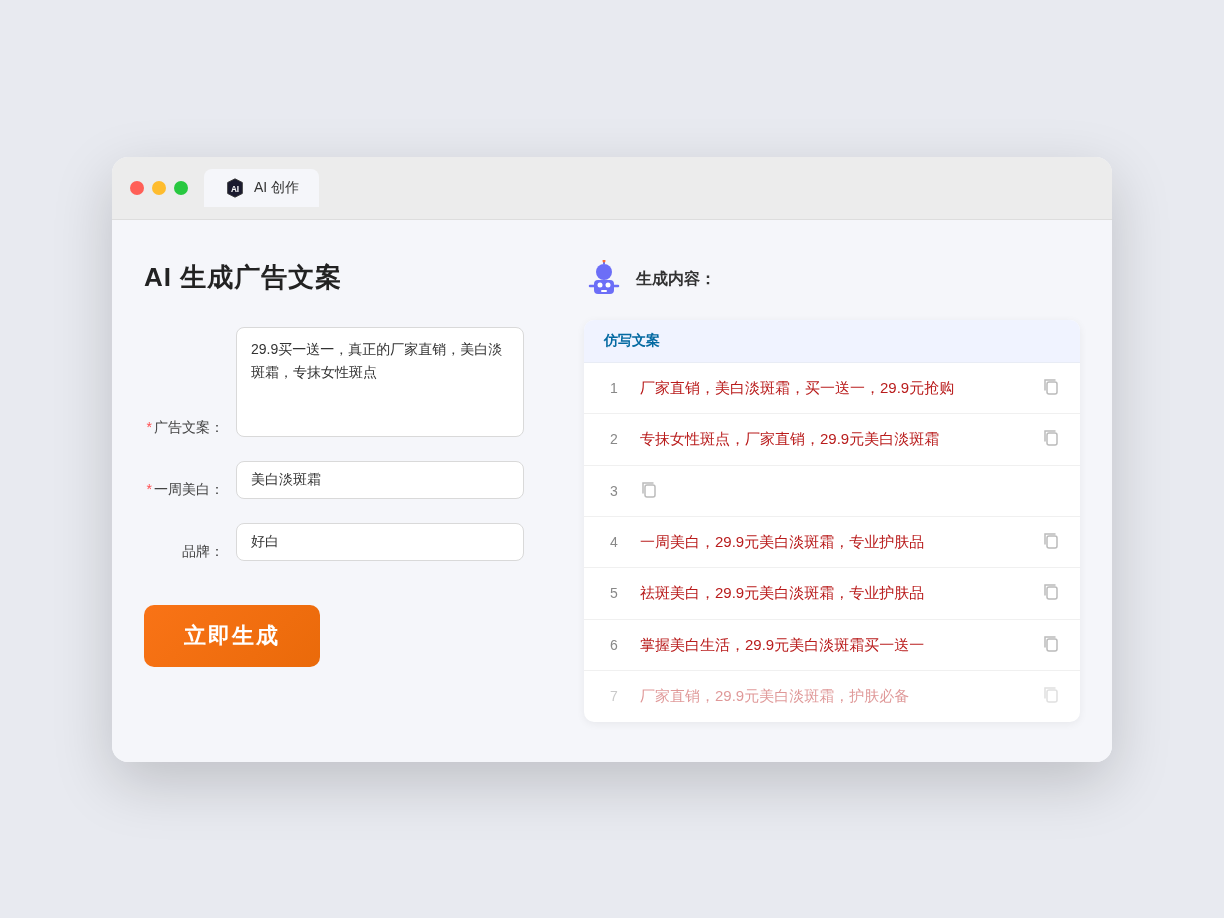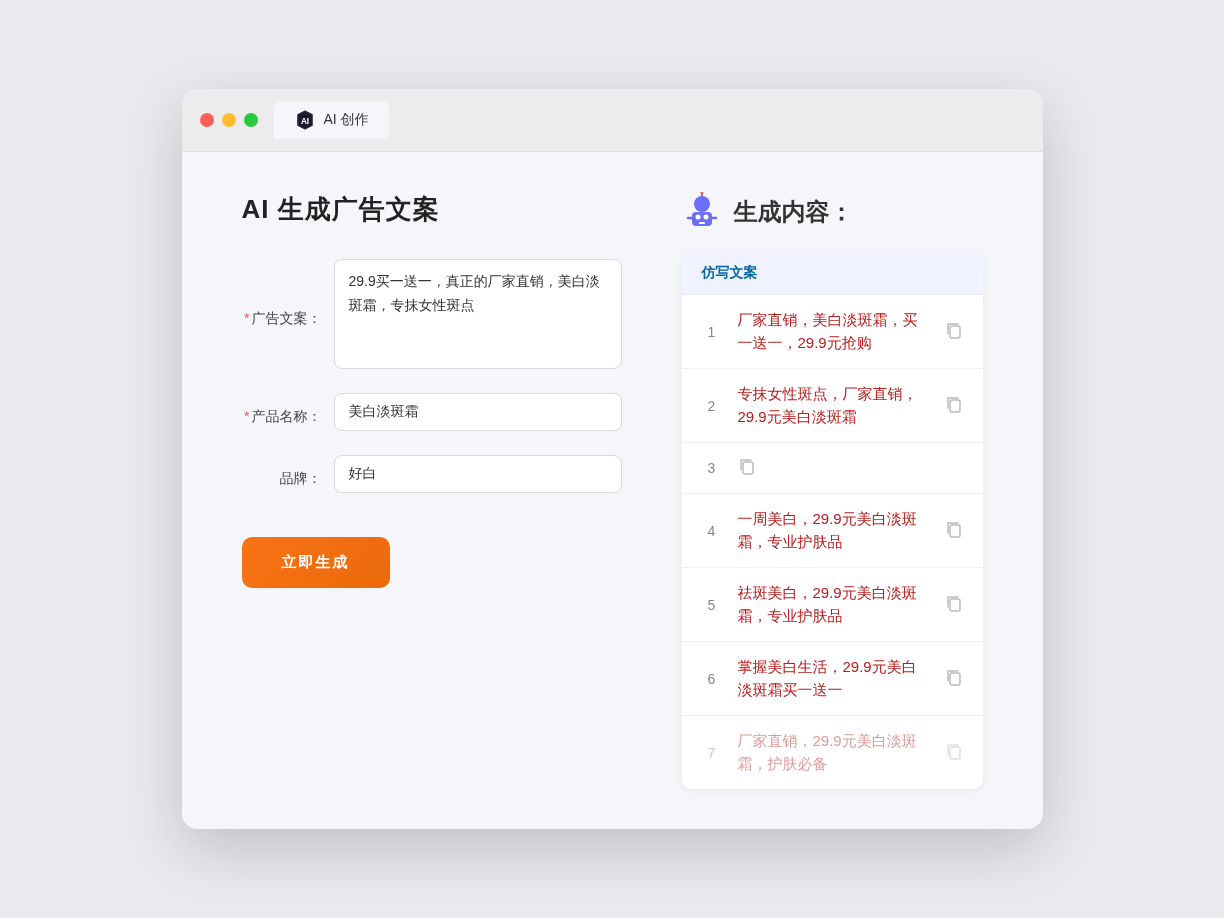--- a/index.html
+++ b/index.html
@@ -7,21 +7,21 @@
     body {
       background: #e8eaf0;
       display: flex;
       justify-content: center;
       align-items: center;
       min-height: 100vh;
       font-family: -apple-system, BlinkMacSystemFont, 'PingFang SC', 'Microsoft YaHei', sans-serif;
     }
 
     .browser-window {
-      width: 861px;
+      width: 1000px;
       background: #f5f6fa;
       border-radius: 16px;
       box-shadow: 0 20px 60px rgba(0,0,0,0.18);
       overflow: hidden;
     }
 
     .browser-titlebar {
       background: #ececec;
       padding: 12px 18px;
       display: flex;
@@ -56,21 +56,21 @@
       color: #333;
       font-weight: 500;
     }
 
     .tab-icon {
       width: 22px;
       height: 22px;
     }
 
     .browser-content {
-      padding: 40px 60px;
+      padding: 40px 32px;
       background: #f5f6fa;
     }
 
     .main-layout {
       display: flex;
       gap: 60px;
     }
 
     
     .left-panel {
@@ -80,21 +80,21 @@
     .page-title {
       font-size: 26px;
       font-weight: 700;
       color: #222;
       margin-bottom: 32px;
       letter-spacing: 1px;
     }
 
     .form-group {
       display: flex;
-      align-items: center;
+      align-items: flex-end;
       margin-bottom: 24px;
       gap: 12px;
     }
 
     .form-label {
       font-size: 14px;
       color: #444;
       white-space: nowrap;
       padding-top: 10px;
       min-width: 80px;
@@ -123,21 +123,21 @@
       min-height: 110px;
       line-height: 1.7;
     }
 
     .generate-btn {
       background: linear-gradient(135deg, #f97316, #ea6a0a);
       color: #fff;
       border: none;
       border-radius: 10px;
       padding: 16px 40px;
-      font-size: 15px;
+      font-size: 22px;
       font-weight: 600;
       cursor: pointer;
       margin-top: 20px;
       letter-spacing: 2px;
       font-family: inherit;
     }
 
     
     .right-panel {
       flex: 1;
@@ -149,21 +149,21 @@
       gap: 12px;
       margin-bottom: 20px;
     }
 
     .robot-icon {
       width: 40px;
       height: 40px;
     }
 
     .result-title {
-      font-size: 24px;
+      font-size: 16px;
       font-weight: 600;
       color: #333;
     }
 
     .result-table {
       background: #fff;
       border-radius: 10px;
       overflow: hidden;
       box-shadow: 0 2px 8px rgba(0,0,0,0.06);
     }
@@ -246,21 +246,21 @@
         <div class="form-group">
           <label class="form-label">
             <span class="required-star">*</span><span>广告文案：</span>
           </label>
           <textarea class="form-input" style="">29.9买一送一，真正的厂家直销，美白淡斑霜，专抹女性斑点</textarea>
         </div>
 
         
         <div class="form-group">
           <label class="form-label">
-            <span class="required-star">*</span><span>产品名称：</span>
+            <span class="required-star">*</span><span>一周美白：</span>
           </label>
           <input class="form-input" type="text" value="美白淡斑霜" style="">
         </div>
 
         
         <div class="form-group">
           <label class="form-label">品牌：</label>
           <input class="form-input" type="text" value="好白" style="">
         </div>
 

